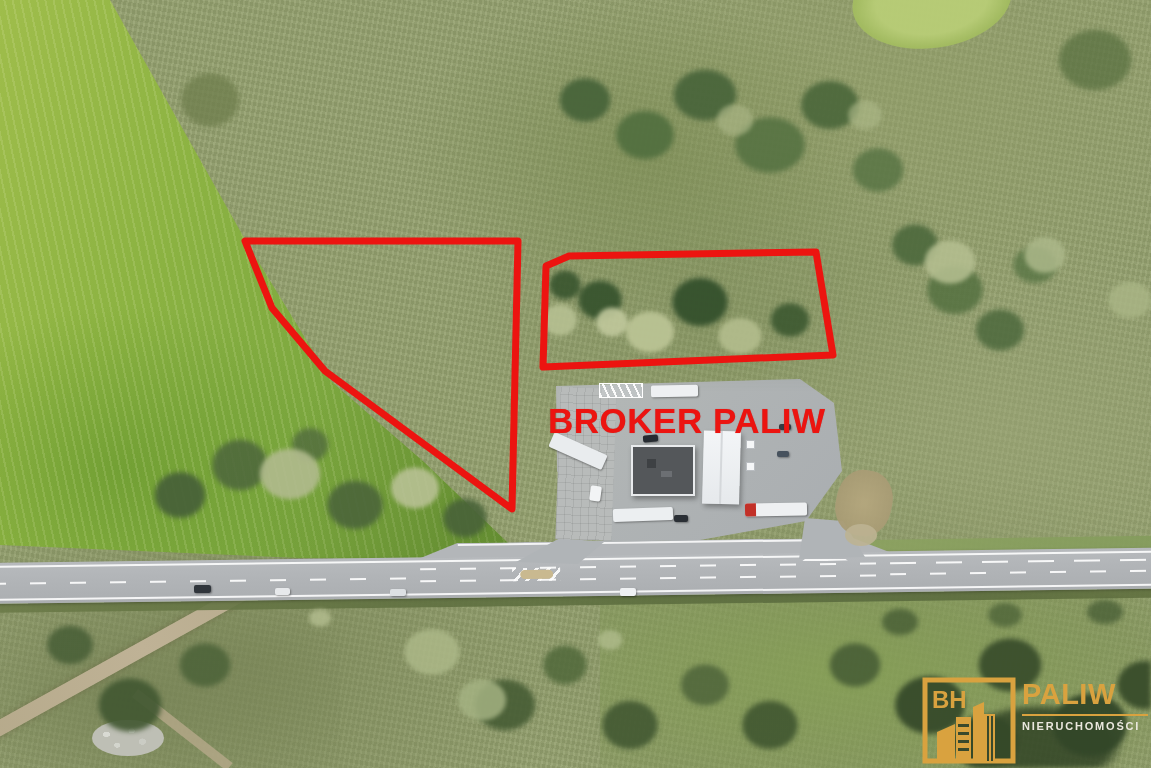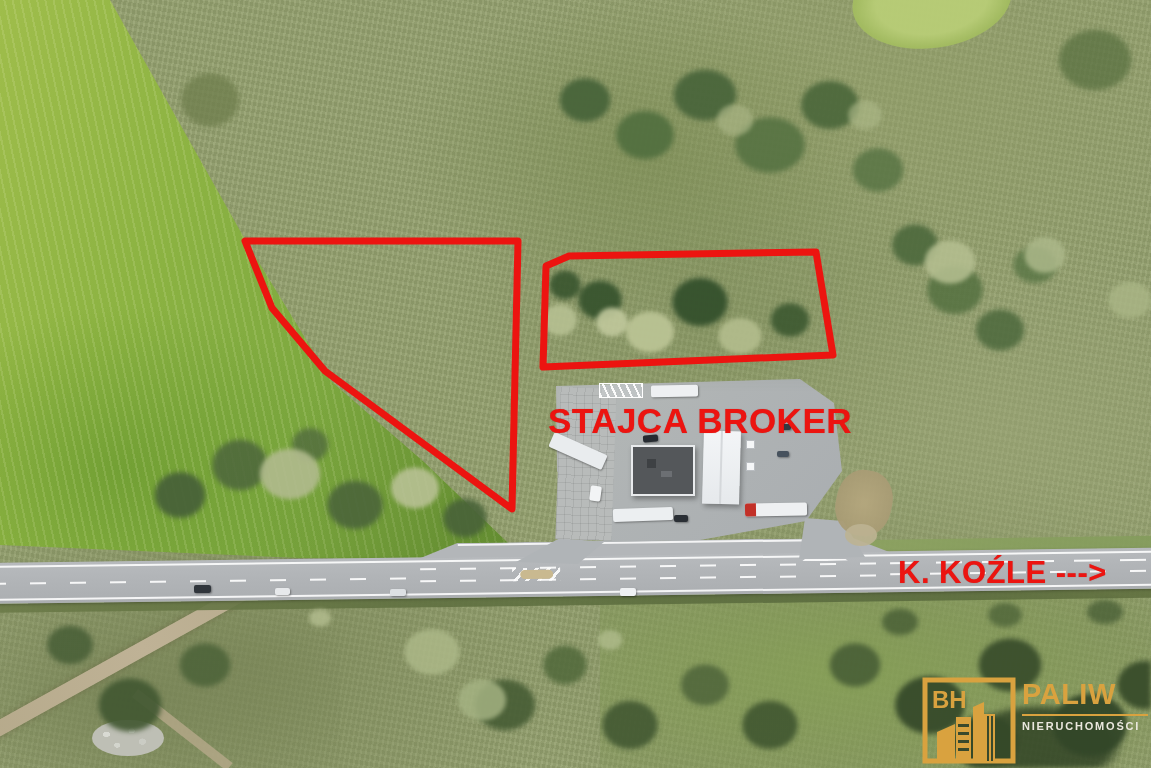--- a/index.html
+++ b/index.html
@@ -300,22 +300,21 @@
   <div class="veh" style="left:194px;top:585px;width:17px;height:8px;background:#30353b;transform:rotate(-1deg);"></div>
   <div class="veh" style="left:275px;top:588px;width:15px;height:7px;background:#e7e9eb;transform:rotate(-1deg);"></div>
   <div class="veh" style="left:390px;top:589px;width:16px;height:7px;background:#dde0e3;transform:rotate(-1deg);"></div>
   <div class="veh" style="left:620px;top:588px;width:16px;height:8px;background:#eff1f3;transform:rotate(-1deg);"></div>
 
   <svg class="abs overlay-svg" viewBox="0 0 1151 768">
     <polygon points="245,241 518,241 512,509 325,371 272,308" fill="none" stroke-width="7" stroke-linejoin="round" stroke-linecap="round" stroke="#ec1410"></polygon>
     <polygon points="546,266 569,256 816,252 833,355 543,367" fill="none" stroke-width="7" stroke-linejoin="round" stroke-linecap="round" stroke="#ec1410"></polygon>
   </svg>
 
-  <div class="red-label lbl-station">STAJCA BROKER</div>
-  <div class="red-label lbl-right">K. KOŹLE ---&gt;</div>
+  <div class="red-label lbl-station">BROKER PALIW</div>
 
   <div class="abs logo">
     <svg width="96" height="92" viewBox="0 0 96 92">
       <rect x="4" y="4" width="88" height="81" fill="none" stroke-width="5" stroke="#d9a23f"></rect>
       <text x="11" y="32" font-family="Liberation Sans, sans-serif" font-size="24" font-weight="bold" fill="#d9a23f">BH</text>
       <g>
         <polygon points="16,87 16,56 34,48 34,87" fill="#d9a23f"></polygon>
         <rect x="35" y="41" width="15" height="46" fill="#d9a23f"></rect>
         <rect x="37" y="48" width="11" height="3" fill="#39492c"></rect>
         <rect x="37" y="56" width="11" height="3" fill="#39492c"></rect>

